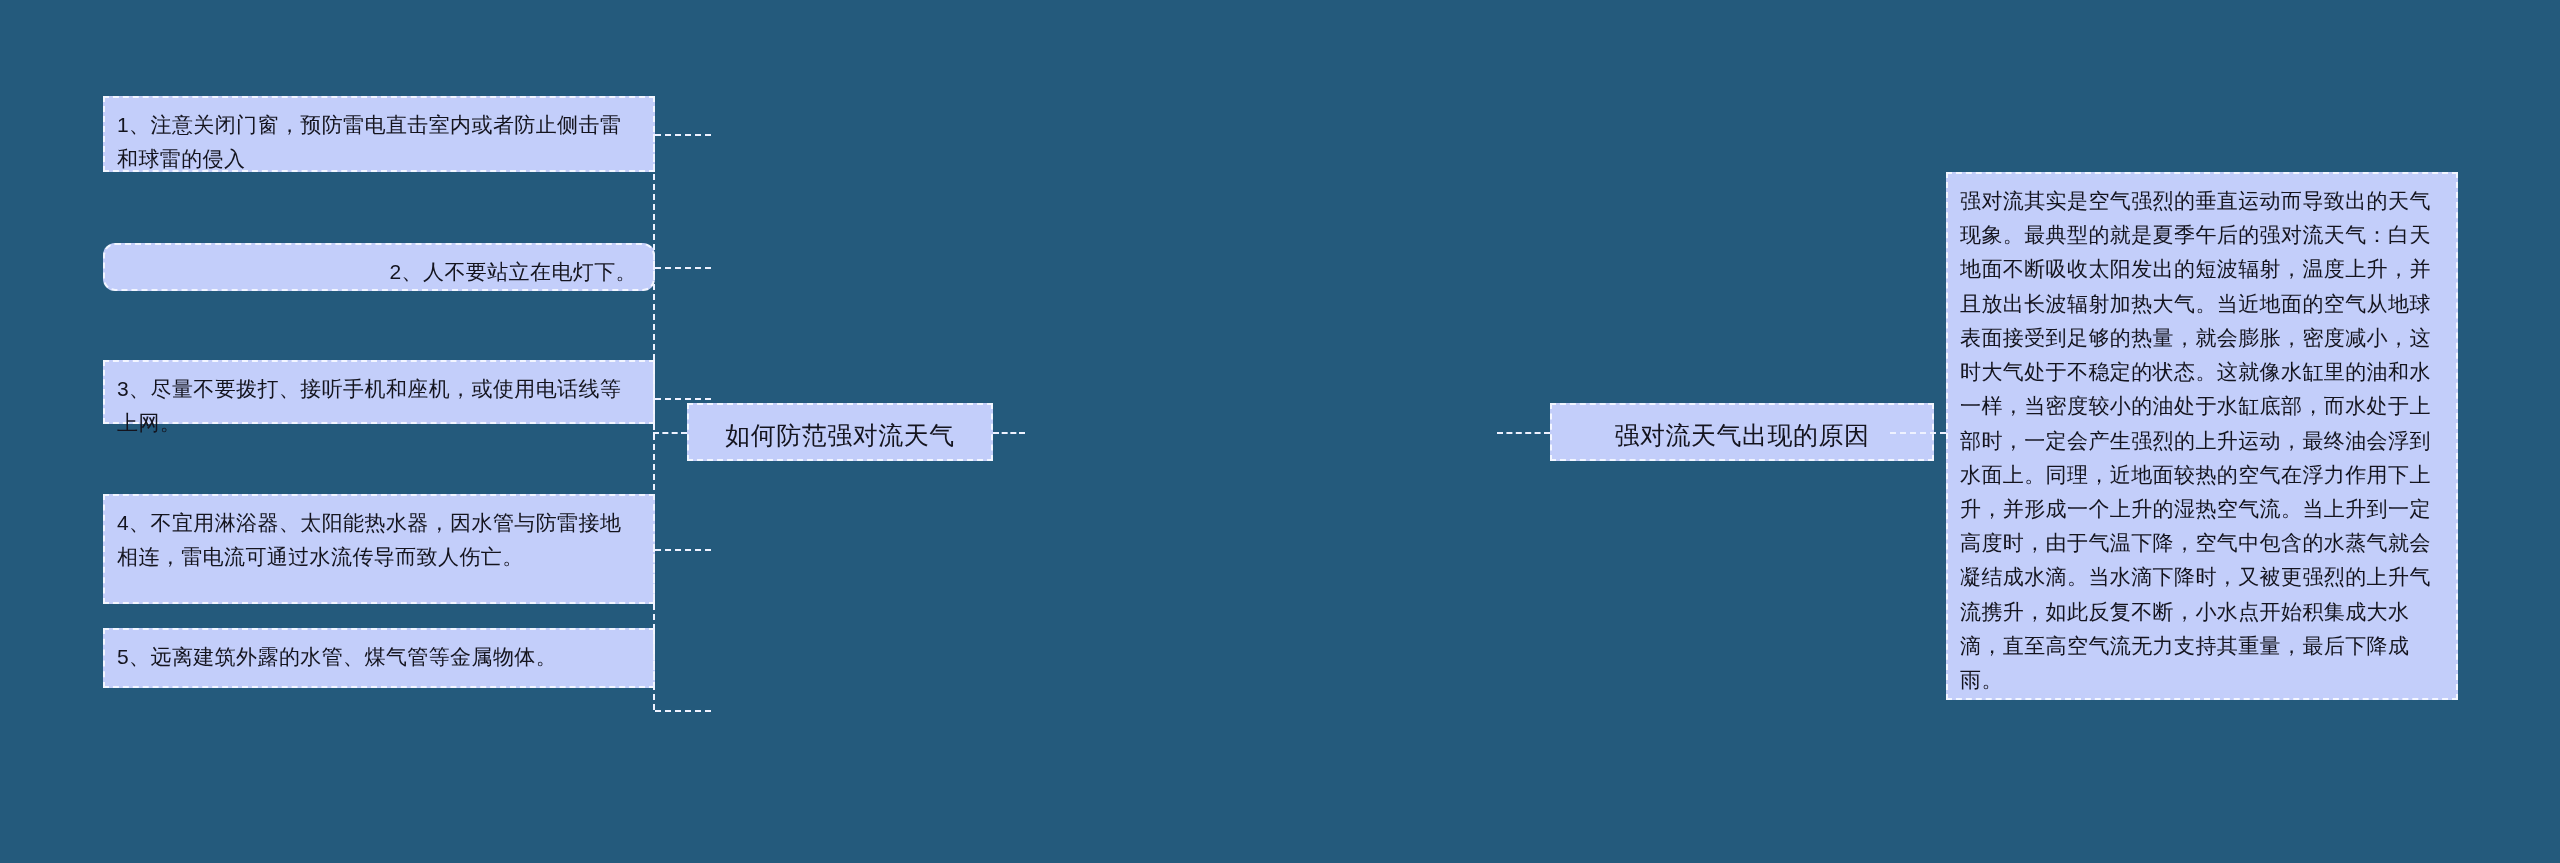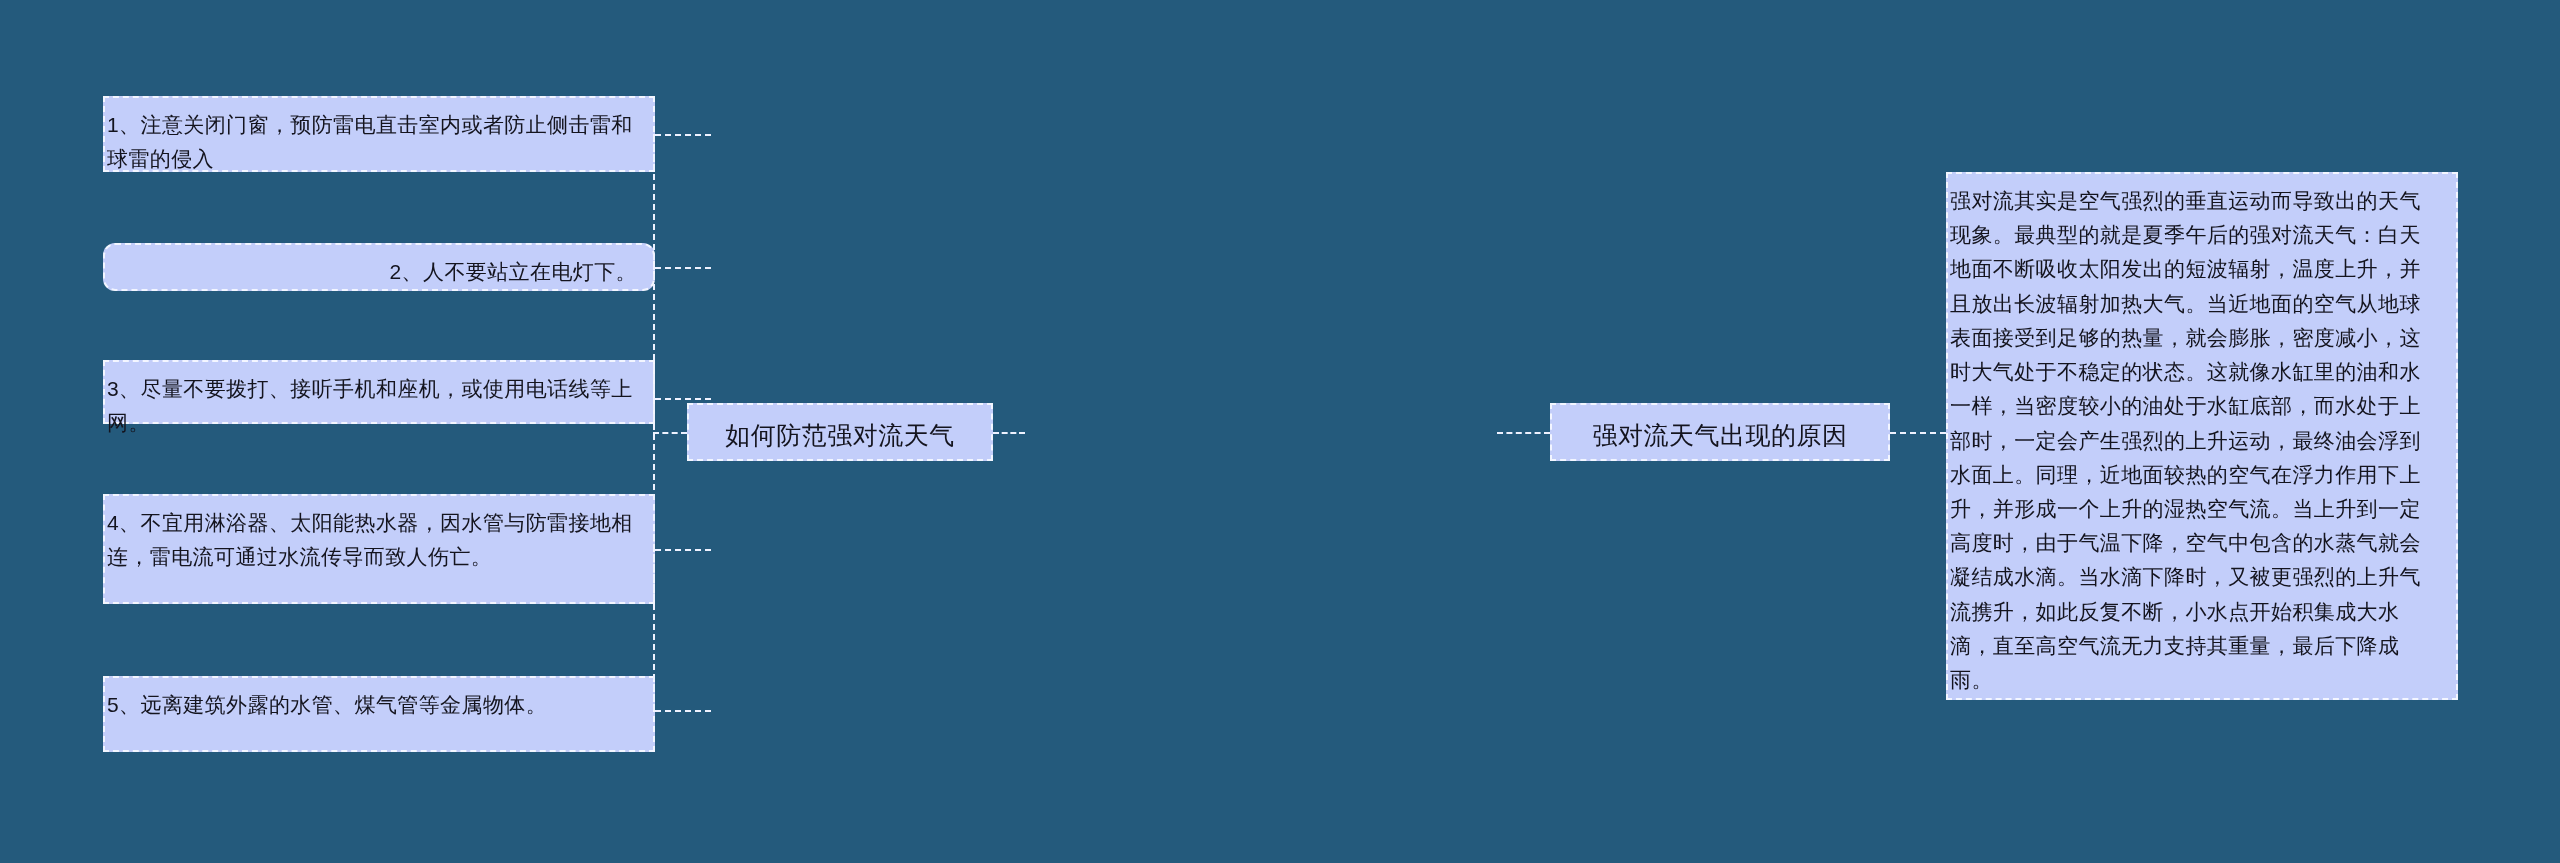--- a/index.html
+++ b/index.html
@@ -24,21 +24,21 @@
   
   .node {
     position: absolute;
     box-sizing: border-box;
     background: #c3cefa;
     border: 2px dashed #f3f6ff;
     color: #14141e;
     font-size: 21px;
     line-height: 1.62;
     letter-spacing: 0.4px;
-    padding: 10px 16px 10px 2px;
+    padding: 10px 16px 10px 12px;
     white-space: pre-wrap;
     word-break: break-all;
     text-align: left;
   }
   .node.right-align { text-align: right; border-radius: 12px; }
 
   
   .detail-box { width: 552px; }
 
   
@@ -90,38 +90,38 @@
 <div id="canvas">
 
   <div class="node detail-box" style="left:103px; top:96px; height:76px;">1、注意关闭门窗，预防雷电直击室内或者防止侧击雷和球雷的侵入</div>
 
   <div class="node detail-box right-align" style="left:103px; top:243px; height:48px;">2、人不要站立在电灯下。</div>
 
   <div class="node detail-box" style="left:103px; top:360px; height:64px;">3、尽量不要拨打、接听手机和座机，或使用电话线等上网。</div>
 
   <div class="node detail-box" style="left:103px; top:494px; height:110px;">4、不宜用淋浴器、太阳能热水器，因水管与防雷接地相连，雷电流可通过水流传导而致人伤亡。</div>
 
-  <div class="node detail-box" style="left:103px; top:676px; height:76px;">5、远离建筑外露的水管、煤气管等金属物体。</div>
+  <div class="node detail-box" style="left:103px; top:628px; height:60px;">5、远离建筑外露的水管、煤气管等金属物体。</div>
 
   <div class="conn-v" style="left:653px; top:134px; height:576px;"></div>
 
   <div class="conn-h" style="left:655px; top:134px; width:56px;"></div>
   <div class="conn-h" style="left:655px; top:267px; width:56px;"></div>
   <div class="conn-h" style="left:655px; top:398px; width:56px;"></div>
   <div class="conn-h" style="left:655px; top:549px; width:56px;"></div>
   <div class="conn-h" style="left:655px; top:710px; width:56px;"></div>
 
   <div class="conn-h" style="left:653px; top:432px; width:34px;"></div>
 
   <div class="branch" style="left:687px; top:403px; width:306px; height:58px;">如何防范强对流天气</div>
 
   <div class="conn-h" style="left:993px; top:432px; width:32px;"></div>
 
 
   <div class="conn-h" style="left:1497px; top:432px; width:53px;"></div>
 
-  <div class="branch" style="left:1550px; top:403px; width:340px; height:58px;">强对流天气出现的原因</div>
+  <div class="branch" style="left:1550px; top:403px; width:384px; height:58px;">强对流天气出现的原因</div>
 
   <div class="conn-h" style="left:1890px; top:432px; width:56px;"></div>
 
   <div class="node" style="left:1946px; top:172px; width:512px; height:528px; line-height:1.63;">强对流其实是空气强烈的垂直运动而导致出的天气现象。最典型的就是夏季午后的强对流天气：白天地面不断吸收太阳发出的短波辐射，温度上升，并且放出长波辐射加热大气。当近地面的空气从地球表面接受到足够的热量，就会膨胀，密度减小，这时大气处于不稳定的状态。这就像水缸里的油和水一样，当密度较小的油处于水缸底部，而水处于上部时，一定会产生强烈的上升运动，最终油会浮到水面上。同理，近地面较热的空气在浮力作用下上升，并形成一个上升的湿热空气流。当上升到一定高度时，由于气温下降，空气中包含的水蒸气就会凝结成水滴。当水滴下降时，又被更强烈的上升气流携升，如此反复不断，小水点开始积集成大水滴，直至高空气流无力支持其重量，最后下降成雨。</div>
 
 </div>
 
 </body></html>

